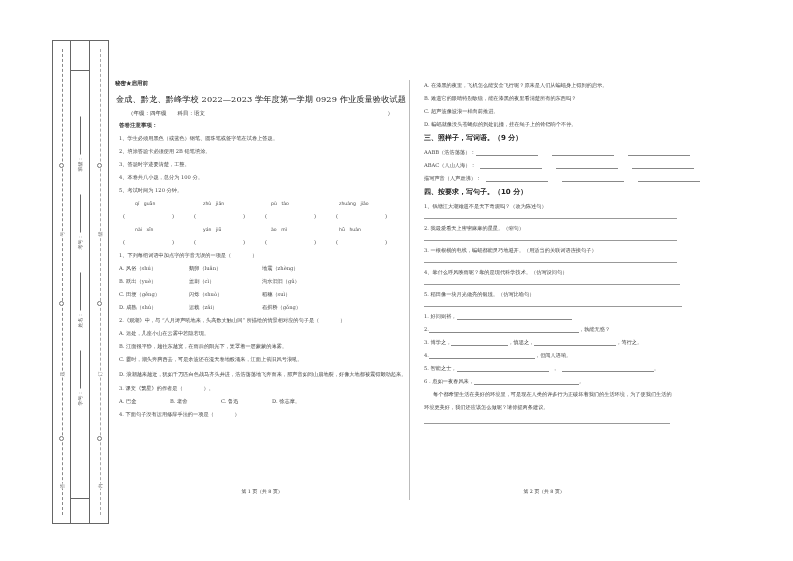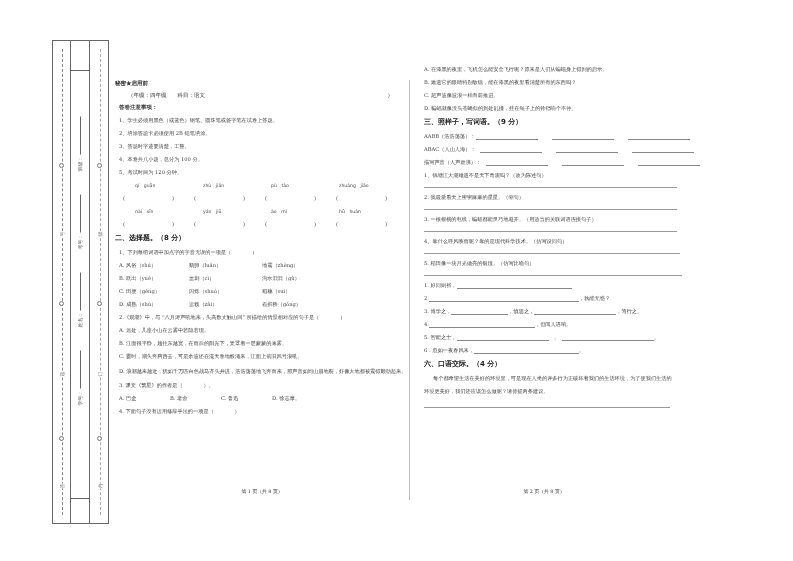--- a/index.html
+++ b/index.html
@@ -18,21 +18,21 @@
   .bchar { position: absolute; left: 50%; transform: translateX(-50%) rotate(-90deg); font-size: 5px; color: #777; background: #fff; line-height: 6px; }
   .inner-box { position: absolute; left: 0; right: 0; top: 29px; bottom: 24px; border-top: 1px solid #666; border-bottom: 1px solid #666; }
   .field { position: absolute; left: 50%; transform: translateX(-50%) rotate(-90deg); white-space: nowrap; font-size: 5px; color: #555; }
   .field .uline { display: inline-block; width: 38px; border-bottom: 1px solid #666; margin-left: 2px; vertical-align: middle; }
 
   
   .vdivider { position: absolute; left: 409px; top: 80px; height: 420px; border-left: 1px solid #bbb; }
 
   .page { position: absolute; top: 78px; font-size: 5.2px; line-height: 7px; color: #444; }
   .page.left { left: 115px; width: 292px; }
-  .page.right { left: 424px; width: 300px; top: 62px; }
+  .page.right { left: 424px; width: 300px; top: 78px; }
 
   .secret { font-size: 5.5px; font-weight: bold; color: #333; margin-top: 2px; }
   .title { font-size: 8.2px; line-height: 11px; text-align: center; color: #222; margin-top: 7px; letter-spacing: 0.1px; }
   .meta { font-size: 5.5px; margin-top: 5px; padding-left: 13px; display: flex; justify-content: space-between; padding-right: 14px; color: #333; }
   .notes-title { font-size: 5.5px; font-weight: bold; margin-top: 5px; padding-left: 4px; }
   .note { padding-left: 4px; margin-top: 6px; }
   .sec-title { font-family: "DejaVu Sans", "Liberation Sans", sans-serif; font-size: 7px; line-height: 9px; font-weight: bold; color: #222; margin-top: 6px; }
   .pinyin-row { display: flex; padding-left: 20px; margin-top: 6px; font-family: "DejaVu Sans", sans-serif; font-size: 4.6px; color: #444; }
   .pinyin-row span { width: 73px; }
   .paren-row { display: flex; padding-left: 8px; margin-top: 6px; }
@@ -78,20 +78,21 @@
     <div class="bchar" style="top:330px">订</div>
     <div class="ring" style="top:395px"></div>
     <div class="bchar" style="top:442px">内</div>
   </div>
 </div>
 
 <div class="vdivider"></div>
 
 <div class="page left">
   <div class="secret">秘密★启用前</div>
+  <div class="title">金成、黔龙、黔峰学校 2022—2023 学年度第一学期 0929 作业质量验收试题</div>
   <div class="meta">
     <span>（年级：四年级　　科目：语文</span>
     <span>）</span>
   </div>
   <div class="notes-title">答卷注意事项：</div>
   <div class="note">1、学生必须用黑色（或蓝色）钢笔、圆珠笔或签字笔在试卷上答题。</div>
   <div class="note">2、填涂答题卡必须使用 2B 铅笔填涂。</div>
   <div class="note">3、答题时字迹要清楚，工整。</div>
   <div class="note">4、本卷共八小题，总分为 100 分。</div>
   <div class="note">5、考试时间为 120 分钟。</div>
@@ -138,21 +139,20 @@
     <span>
         <i style="font-style:normal">(</i>
         <i style="font-style:normal">)</i>
       </span>
     <span>
         <i style="font-style:normal">(</i>
         <i style="font-style:normal">)</i>
       </span>
   </div>
 
-  <div class="sec-title">二、选择题。（8 分）</div>
   <div class="q">1、下列每组词语中加点字的字音无误的一项是（　　　　）</div>
   <div class="opt-row">
     <span class="w1">A. 风俗（shú）</span>
     <span class="w2">鹅卵（luǎn）</span>
     <span>地震（zhèng）</span>
   </div>
   <div class="opt-row">
     <span class="w1">B. 跃出（yuè）</span>
     <span class="w2">盖刺（cì）</span>
     <span>沟水汩汩（gǔ）</span>
@@ -204,20 +204,21 @@
     <span class="blank" style="width:62px; margin-right:14px"></span>
     <span class="blank" style="width:62px"></span>
   </div>
   <div class="fill-row">
     <span style="width:62px">描写声音（人声鼎沸）：</span>
     <span class="blank" style="width:62px; margin-right:14px"></span>
     <span class="blank" style="width:62px; margin-right:14px"></span>
     <span class="blank" style="width:62px"></span>
   </div>
 
+  <div class="sec-title">四、按要求，写句子。（10 分）</div>
   <div class="r-line">1、钱塘江大潮难道不是天下奇观吗？（改为陈述句）</div>
   <div class="answer-line"></div>
   <div class="r-line">2. 我最爱看天上密密麻麻的星星。（缩句）</div>
   <div class="answer-line"></div>
   <div class="r-line">3. 一根根横的电线，蝙蝠都能灵巧地避开。（用适当的关联词语连接句子）</div>
   <div class="answer-line"></div>
   <div class="r-line">4、靠什么呼风唤雨呢？靠的是现代科学技术。（仿写设问句）</div>
   <div class="answer-line" style="width:256px"></div>
   <div class="r-line">5. 稻田像一块月光做亮的银毯。（仿写比喻句）</div>
   <div class="answer-line" style="width:258px"></div>
@@ -249,18 +250,17 @@
     <span style="margin:0 4px">，</span>
     <span class="blank" style="width:92px"></span>
     <span>。</span>
   </div>
   <div class="fill-row">
     <span>6．忽如一夜春风来，</span>
     <span class="blank" style="width:105px"></span>
     <span>。</span>
   </div>
 
-  <div class="sec-title">六、口语交际。（4 分）</div>
   <div class="r-line" style="padding-left:9px">每个都希望生活在美好的环境里，可是现在人类的许多行为正破坏着我们的生活环境，为了使我们生活的</div>
   <div class="r-line">环境更美好，我们还应该怎么做呢？请你提两条建议。</div>
   <div class="answer-line" style="width:246px; margin-top:4px"></div>
 </div>
 <div class="footer" style="left:514px; width:60px;">第 2 页（共 8 页）</div>
 
 </body></html>

